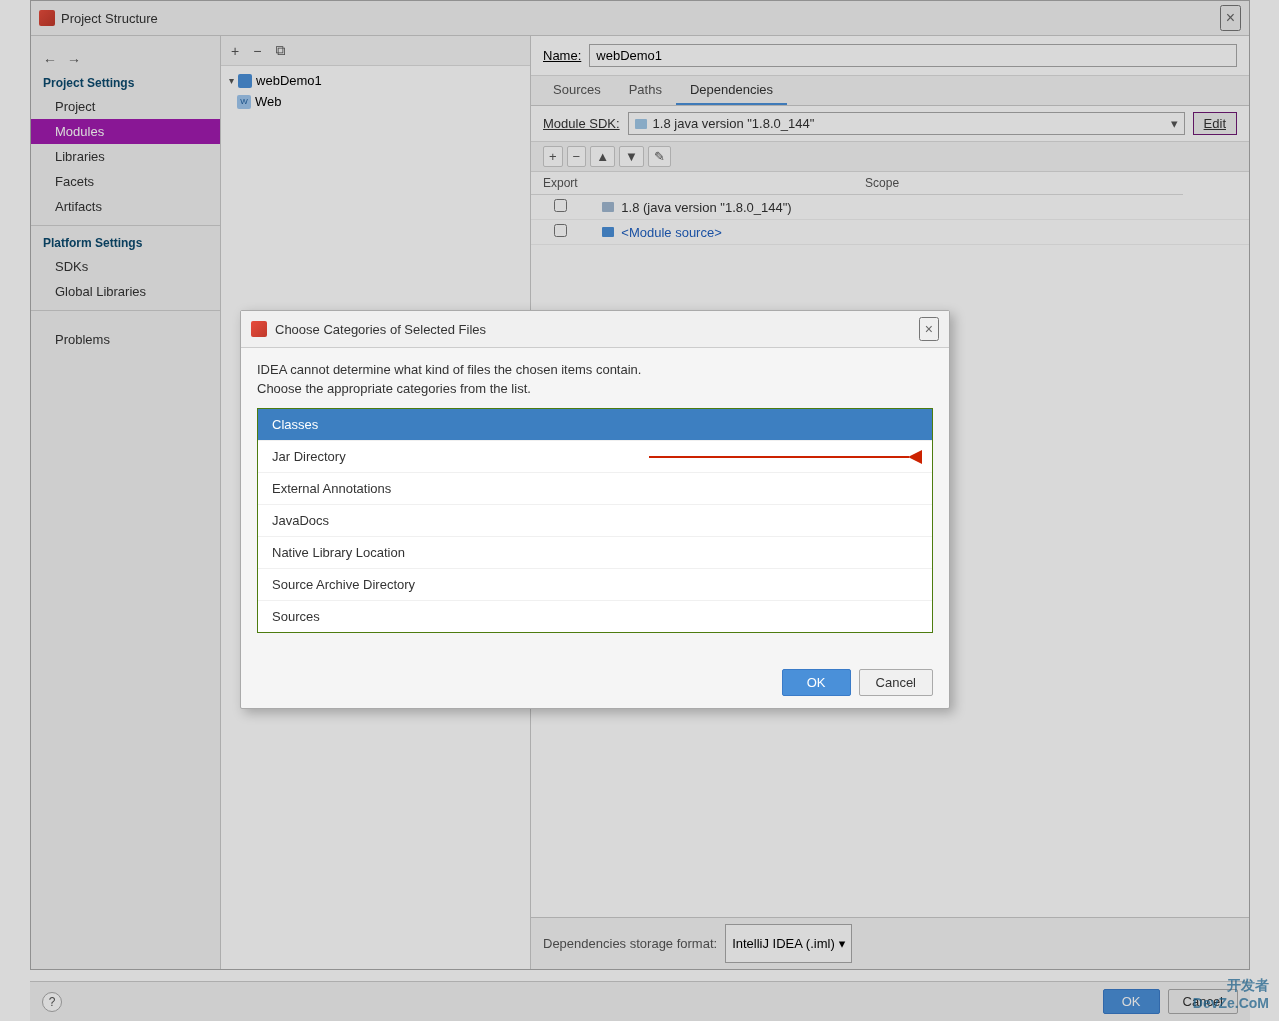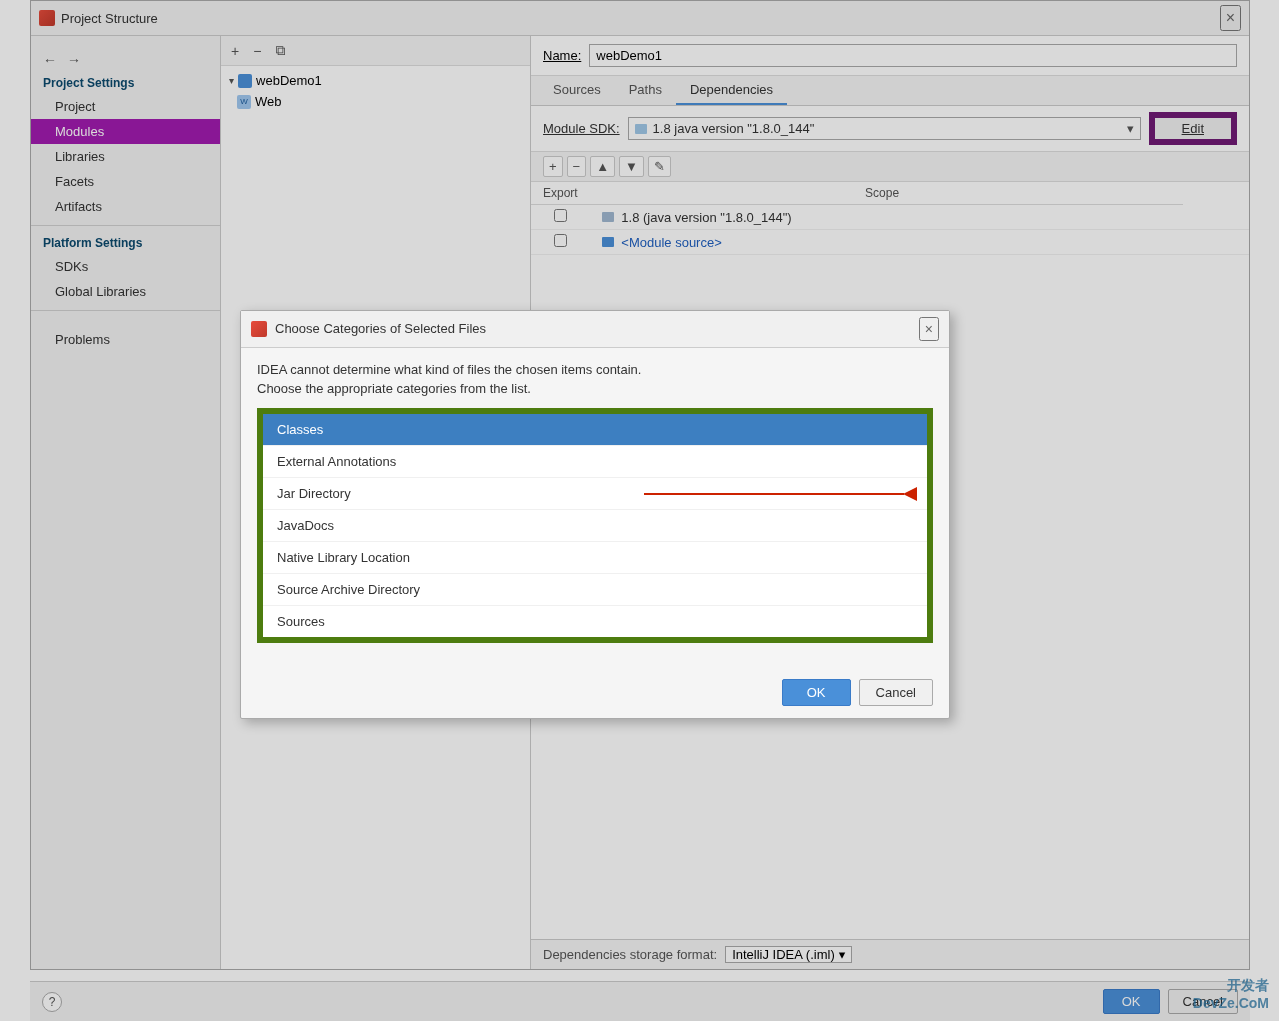--- a/index.html
+++ b/index.html
@@ -203,23 +203,23 @@
       font-size: 13px;
       display: flex;
       align-items: center;
       justify-content: space-between;
       background: #fff;
       cursor: pointer;
     }
     .sdk-select-text { color: #333; }
     .sdk-arrow { color: #555; }
     .edit-btn {
-      border: 6px solid #701a75;
+      border: 1px solid #701a75;
       background: #f0f0f0;
-      padding: 3px 27px;
+      padding: 3px 10px;
       cursor: pointer;
       font-size: 13px;
       color: #333;
     }
     .edit-btn u { text-decoration: underline; }
 
     .dep-list-toolbar {
       display: flex;
       align-items: center;
       padding: 4px 12px;
@@ -275,21 +275,21 @@
       border-top: 1px solid #ccc;
       padding: 6px 12px;
       display: flex;
       align-items: center;
       gap: 8px;
       background: #f5f5f5;
     }
     .storage-label { color: #555; font-size: 13px; }
     .storage-select {
       border: 1px solid #aaa;
-      padding: 0 6px;
+      padding: 11px 6px;
       background: #fff;
       font-size: 13px;
       display: flex;
       align-items: center;
       gap: 4px;
       cursor: pointer;
     }
 
     
     .bottom-bar {
@@ -362,21 +362,21 @@
     .dialog-title-bar {
       background: #f0f0f0;
       border-bottom: 1px solid #ccc;
       padding: 6px 10px;
       display: flex;
       align-items: center;
       justify-content: space-between;
     }
     .dialog-title {
       display: flex;
-      align-items: flex-start;
+      align-items: center;
       gap: 8px;
       font-size: 13px;
       font-weight: 500;
       color: #333;
     }
     .dialog-icon {
       width: 16px; height: 16px;
       background: linear-gradient(135deg, #e74c3c, #c0392b);
       border-radius: 2px;
     }
@@ -391,21 +391,21 @@
       color: #333;
       font-size: 13px;
       margin-bottom: 4px;
     }
     .dialog-desc2 {
       color: #333;
       font-size: 13px;
       margin-bottom: 12px;
     }
     .dialog-list {
-      border: 6px solid #4d7c0f;
+      border: 1px solid #4d7c0f;
       background: #fff;
       margin-bottom: 14px;
       overflow-y: auto;
     }
     .dialog-list-item {
       padding: 8px 14px;
       cursor: pointer;
       color: #333;
       font-size: 13px;
       border-bottom: 1px solid #f0f0f0;
@@ -636,29 +636,29 @@
       <button class="dialog-close">×</button>
     </div>
     <div class="dialog-body">
       <div class="dialog-desc">IDEA cannot determine what kind of files the chosen items contain.</div>
       <div class="dialog-desc2">Choose the appropriate categories from the list.</div>
       <div class="dialog-list">
         <div class="dialog-list-item selected">
           <span>Classes</span>
         </div>
         <div class="dialog-list-item" style="position:relative;">
-          <span>External Annotations</span>
-        </div>
-        <div class="dialog-list-item" style="position:relative;">
           <span>Jar Directory</span>
 
           <div style="position:absolute; right:10px; top:50%; transform:translateY(-50%); display:flex; align-items:center;">
             <div style="width:260px; height:2px; background:#cc2200;"></div>
             <div style="width:0;height:0;border-top:7px solid transparent;border-bottom:7px solid transparent;border-right:14px solid #cc2200; margin-left:-1px;"></div>
           </div>
+        </div>
+        <div class="dialog-list-item" style="position:relative;">
+          <span>External Annotations</span>
         </div>
         <div class="dialog-list-item">
           <span>JavaDocs</span>
         </div>
         <div class="dialog-list-item">
           <span>Native Library Location</span>
         </div>
         <div class="dialog-list-item">
           <span>Source Archive Directory</span>
         </div>

